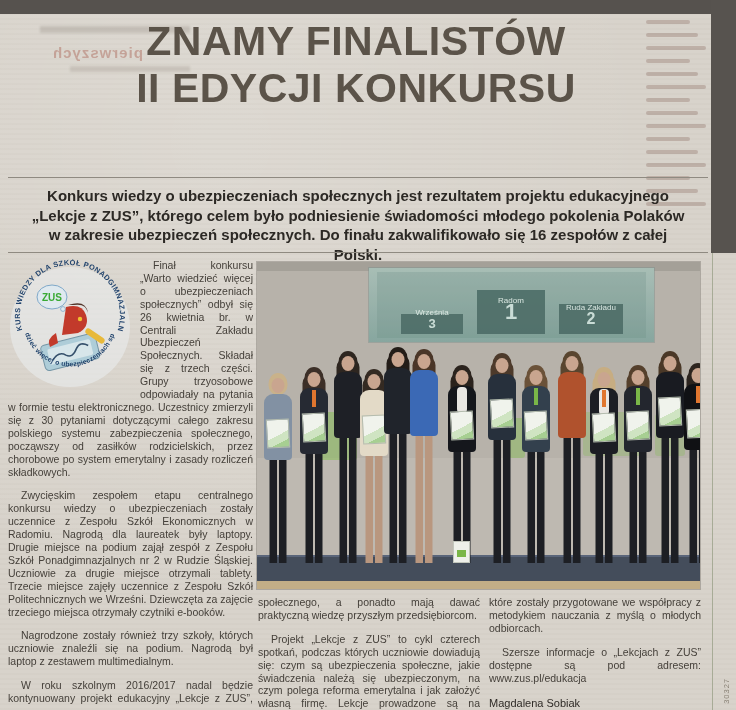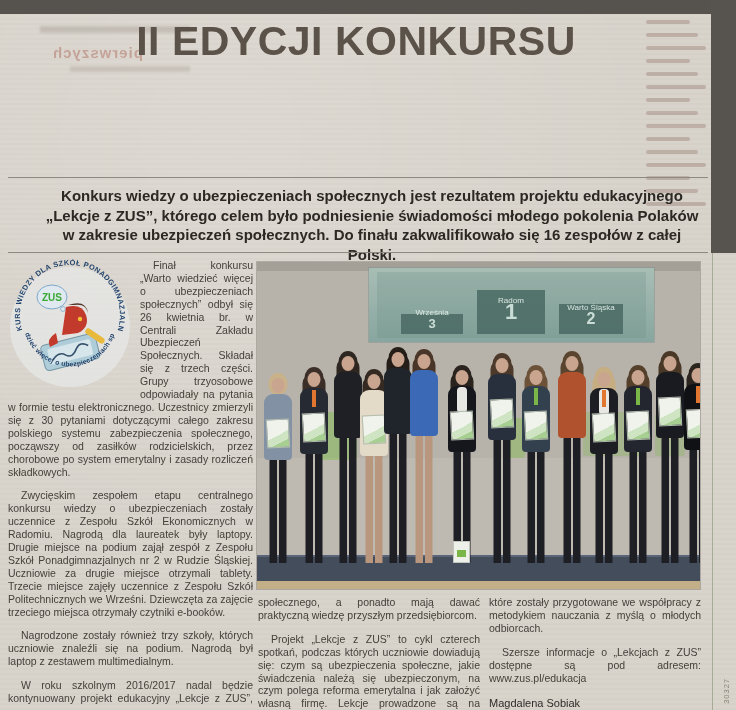--- a/index.html
+++ b/index.html
@@ -23,21 +23,21 @@
   
   .headline{position:absolute;left:6px;top:18px;width:700px;text-align:center;color:#5b5349;
     font-weight:800;font-size:41px;line-height:47px;letter-spacing:.5px;}
   .headline span{display:block;white-space:nowrap;}
 
   .rule{position:absolute;left:8px;width:700px;height:1px;background:#8f8a81;}
   .rule-top{top:177px;}
   .rule-bottom{top:252px;}
 
   .lead{position:absolute;left:28px;top:186px;width:660px;text-align:center;
-    font-weight:bold;font-size:15px;line-height:19.5px;color:#2c2925;margin-left:14px;}
+    font-weight:bold;font-size:15px;line-height:19.5px;color:#2c2925;}
 
   
   .col{position:absolute;font-size:10.5px;line-height:12.9px;color:#45403a;text-align:justify;overflow:hidden;}
   .col p{margin:0 0 11px 0;text-indent:13px;}
   .col p.noindent{text-indent:0;}
   .col1{left:8px;top:259px;width:245px;height:448px;}
   .col2{left:258px;top:596px;width:222px;height:114px;}
   .col3{left:489px;top:596px;width:212px;height:114px;}
   .author{font-weight:normal;color:#2f2b27;font-size:11px;line-height:14.5px;margin-top:12px;}
   .author div{white-space:nowrap;}
@@ -111,20 +111,21 @@
       <div class="ghost-line" style="width: 60px;"></div>
       <div class="ghost-line" style="width: 44px;"></div>
       <div class="ghost-line" style="width: 52px;"></div>
       <div class="ghost-line" style="width: 60px;"></div>
       <div class="ghost-line" style="width: 44px;"></div>
       <div class="ghost-line" style="width: 52px;"></div>
       <div class="ghost-line" style="width: 60px;"></div>
     </div>
 
   <h1 class="headline" style="margin:0;">
+    <span>ZNAMY FINALISTÓW</span>
     <span>II EDYCJI KONKURSU</span>
   </h1>
 
   <div class="rule rule-top"></div>
   <div class="lead">Konkurs wiedzy o ubezpieczeniach społecznych jest rezultatem projektu edukacyjnego „Lekcje z ZUS”, którego celem było podniesienie świadomości młodego pokolenia Polaków w zakresie ubezpieczeń społecznych. Do finału zakwalifikowało się 16 zespołów z całej Polski.</div>
   <div class="rule rule-bottom"></div>
 
   <div class="col col1">
     <div class="logo">
       <svg viewBox="0 0 124 134">
@@ -163,21 +164,21 @@
     <p>Nagrodzone zostały również trzy szkoły, których uczniowie znaleźli się na podium. Nagrodą był laptop z zestawem multimedialnym.</p>
     <p>W roku szkolnym 2016/2017 nadal będzie kontynuowany projekt edukacyjny „Lekcje z ZUS”, którego zadaniem jest kształtowanie świadomości młodzieży, ucząc przy tym zasady solidaryzmu</p>
   </div>
 
   <div class="photo">
     <div class="screen">
       <div class="screen-inner"></div>
       <div class="podium">
           <div class="podium-block pb0"><div class="podium-label">Września</div><span class="podium-num">3</span></div>
           <div class="podium-block pb1"><div class="podium-label">Radom</div><span class="podium-num">1</span></div>
-          <div class="podium-block pb2"><div class="podium-label">Warto Śląska</div><span class="podium-num">2</span></div>
+          <div class="podium-block pb2"><div class="podium-label">Ruda Zakładu</div><span class="podium-num">2</span></div>
         </div>
     </div>
     <div class="banner-green bg1"></div>
     <div class="banner-green bg2"></div>
     <div class="banner-green bg3"></div>
     <div class="banner-green bg4"></div>
     <div class="photo-people">
         <div class="person" style="left: 4px; height: 190px; z-index: 10;">
           <div class="p-hair" style="background: rgb(201, 178, 138);"></div>
           <div class="p-face"></div>

